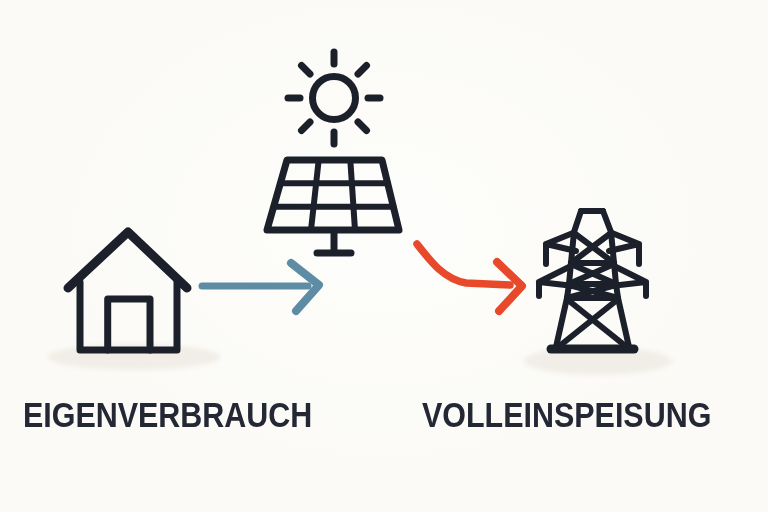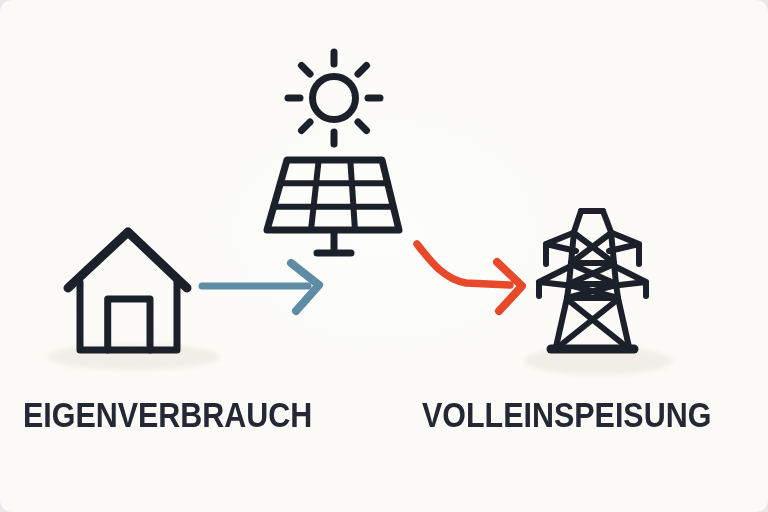--- a/index.html
+++ b/index.html
@@ -5,21 +5,20 @@
   :root{
     --bg:#fbfaf6; --ink:#1b202a; --text:#232834;
     --blue:#5d8ca4; --red:#e8492b; --shadow:#f1eee7;
   }
   html,body{margin:0;padding:0;}
   body{background:#e8e8e8;font-family:"Liberation Sans",sans-serif;}
   .stage{
     position:relative;width:768px;height:512px;overflow:hidden;
     background:var(--bg);
     background-image:radial-gradient(ellipse at 50% 45%, #fdfdfb 0%, var(--bg) 70%);
-    border-radius:12px;
   }
   .abs{position:absolute;}
   svg{display:block;overflow:visible;}
   .stroke{fill:none;stroke:var(--ink);stroke-width:7;stroke-linecap:round;stroke-linejoin:round;}
   .thin{stroke-width:6;}
   .thick{stroke-width:9;}
   .shadow{
     position:absolute;border-radius:50%;
     background:var(--shadow);
     filter:blur(2px);

